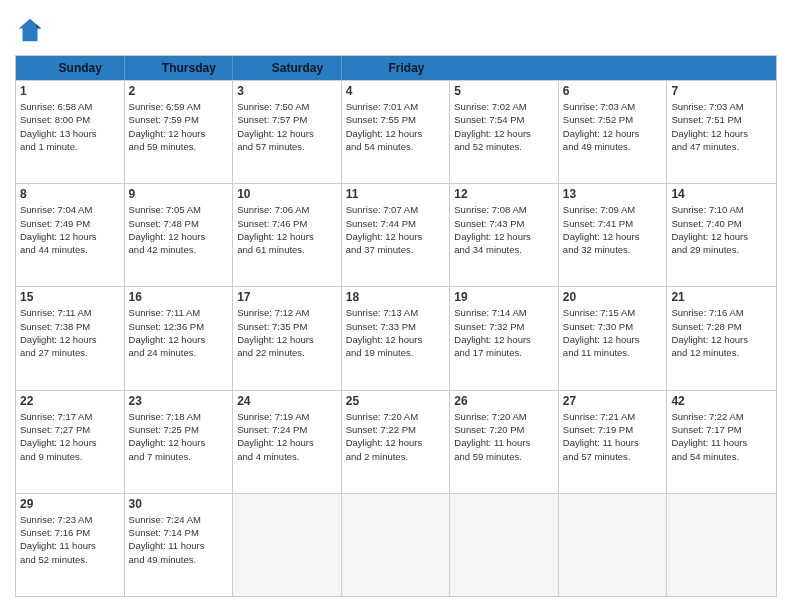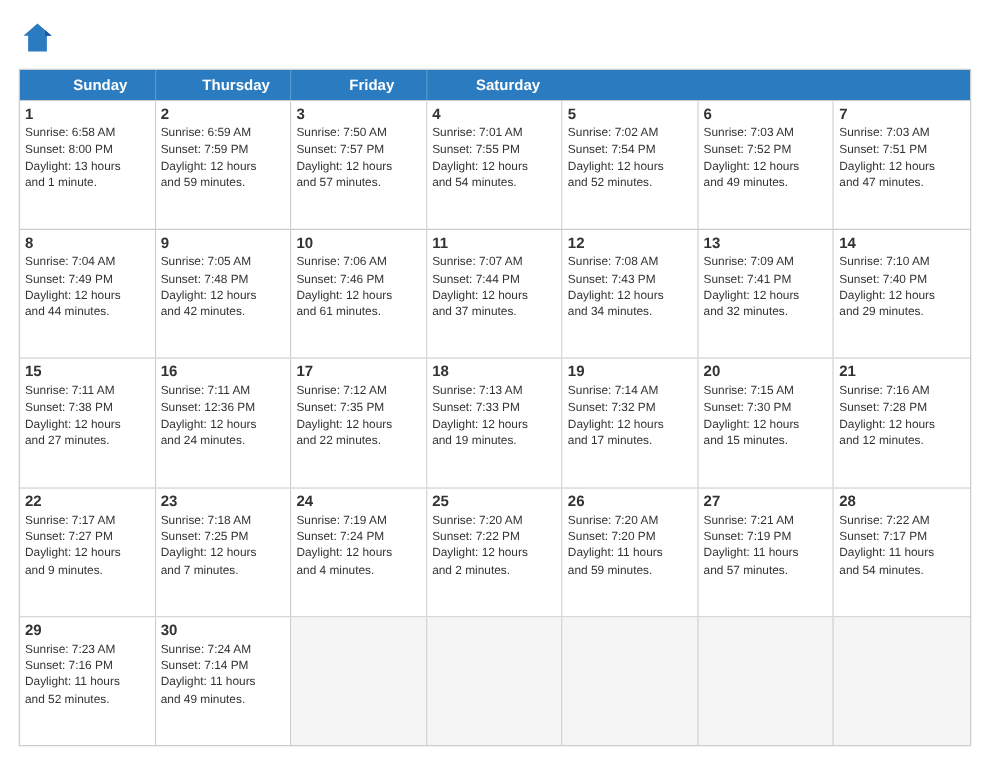--- a/index.html
+++ b/index.html
@@ -64,21 +64,21 @@
       display: flex;
       flex-direction: column;
       border: 1px solid #ccc;
     }
     .cal-header {
       display: grid;
       grid-template-columns: repeat(7, 1fr);
       background: #2a7bbf;
     }
     .cal-header-cell {
-      color: #ffffff;
+      color: #0f172a;
       font-weight: bold;
       font-size: 12px;
       padding: 5px 4px;
       text-align: center;
       border-right: 1px solid #5599cc;
       margin-left: 21px;
     }
     .cal-header-cell:last-child { border-right: none; }
     .cal-body {
       flex: 1;
@@ -131,22 +131,22 @@
     <div class="title-block">
       <div class="month-title"></div>
       <div class="subtitle"></div>
     </div>
   </div>
 
   <div class="calendar">
     <div class="cal-header">
     <div class="cal-header-cell">Sunday</div>
         <div class="cal-header-cell">Thursday</div>
+        <div class="cal-header-cell">Saturday</div>
         <div class="cal-header-cell">Friday</div>
-        <div class="cal-header-cell">Saturday</div>
       </div>
     <div class="cal-body">
     <div class="cal-week">
           <div class="cal-cell">
             <span class="day-num">1</span>
             <span class="cell-line">Sunrise: 6:58 AM</span>
             <span class="cell-line">Sunset: 8:00 PM</span>
             <span class="cell-line">Daylight: 13 hours</span>
             <span class="cell-line">and 1 minute.</span>
           </div>
@@ -278,21 +278,21 @@
             <span class="cell-line">Sunrise: 7:14 AM</span>
             <span class="cell-line">Sunset: 7:32 PM</span>
             <span class="cell-line">Daylight: 12 hours</span>
             <span class="cell-line">and 17 minutes.</span>
           </div>
           <div class="cal-cell">
             <span class="day-num">20</span>
             <span class="cell-line">Sunrise: 7:15 AM</span>
             <span class="cell-line">Sunset: 7:30 PM</span>
             <span class="cell-line">Daylight: 12 hours</span>
-            <span class="cell-line">and 15 minutes.</span>
+            <span class="cell-line">and 11 minutes.</span>
           </div>
           <div class="cal-cell">
             <span class="day-num">21</span>
             <span class="cell-line">Sunrise: 7:16 AM</span>
             <span class="cell-line">Sunset: 7:28 PM</span>
             <span class="cell-line">Daylight: 12 hours</span>
             <span class="cell-line">and 12 minutes.</span>
           </div>
         </div>
         <div class="cal-week">
@@ -332,21 +332,21 @@
             <span class="cell-line">and 59 minutes.</span>
           </div>
           <div class="cal-cell">
             <span class="day-num">27</span>
             <span class="cell-line">Sunrise: 7:21 AM</span>
             <span class="cell-line">Sunset: 7:19 PM</span>
             <span class="cell-line">Daylight: 11 hours</span>
             <span class="cell-line">and 57 minutes.</span>
           </div>
           <div class="cal-cell">
-            <span class="day-num">28</span>
+            <span class="day-num">42</span>
             <span class="cell-line">Sunrise: 7:22 AM</span>
             <span class="cell-line">Sunset: 7:17 PM</span>
             <span class="cell-line">Daylight: 11 hours</span>
             <span class="cell-line">and 54 minutes.</span>
           </div>
         </div>
         <div class="cal-week">
           <div class="cal-cell">
             <span class="day-num">29</span>
             <span class="cell-line">Sunrise: 7:23 AM</span>

